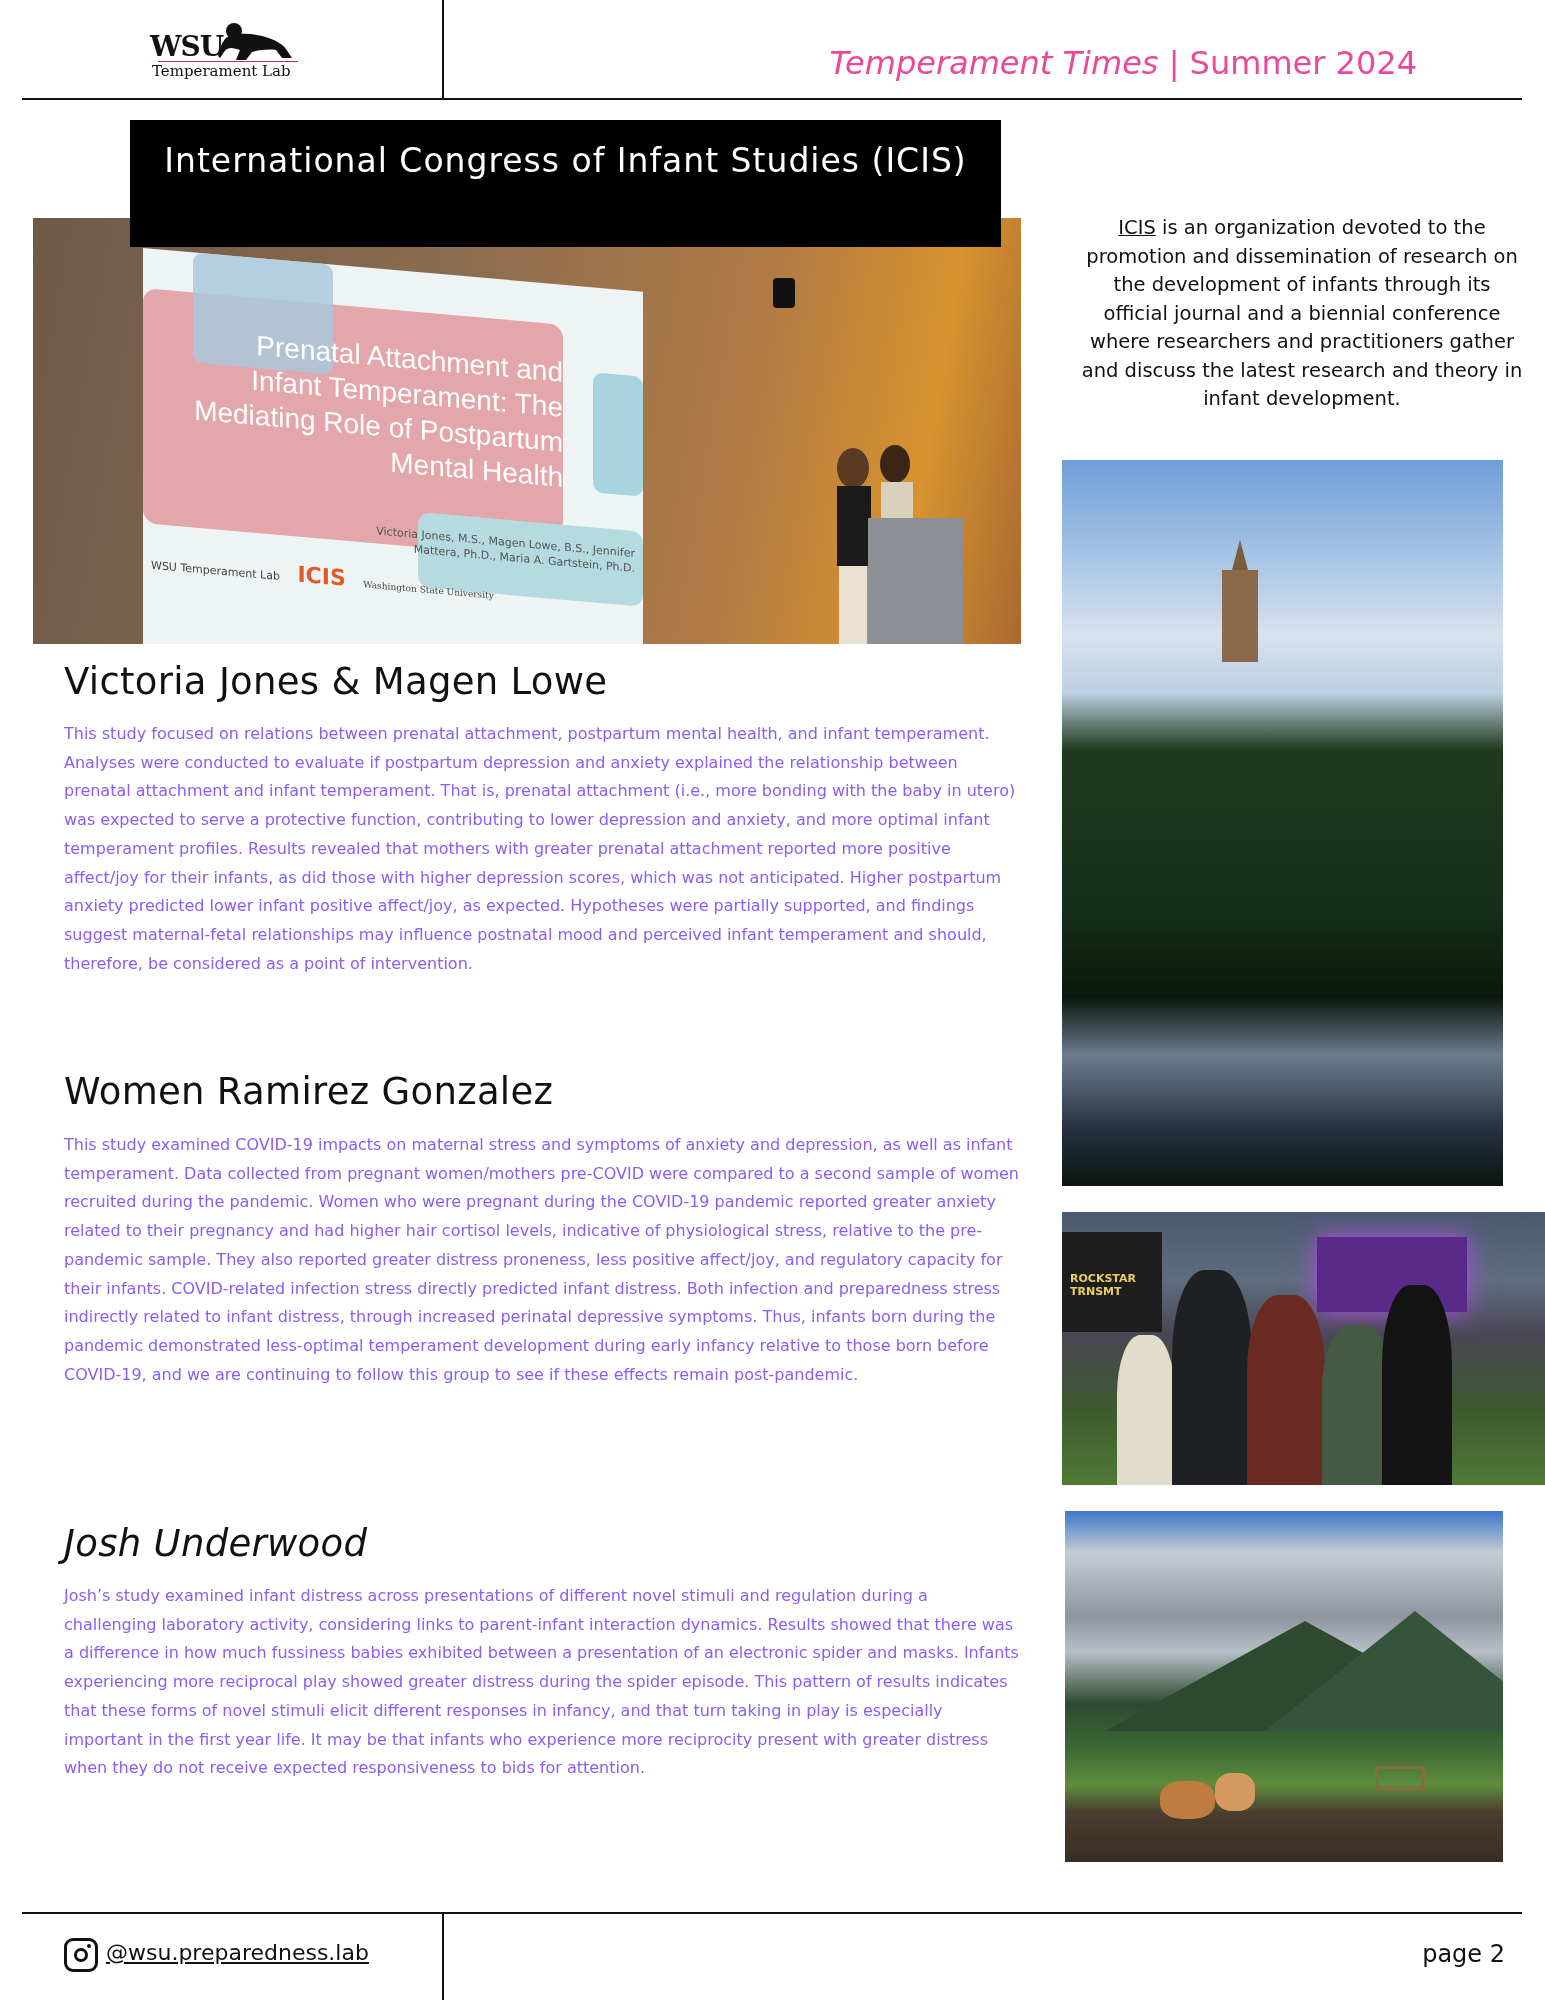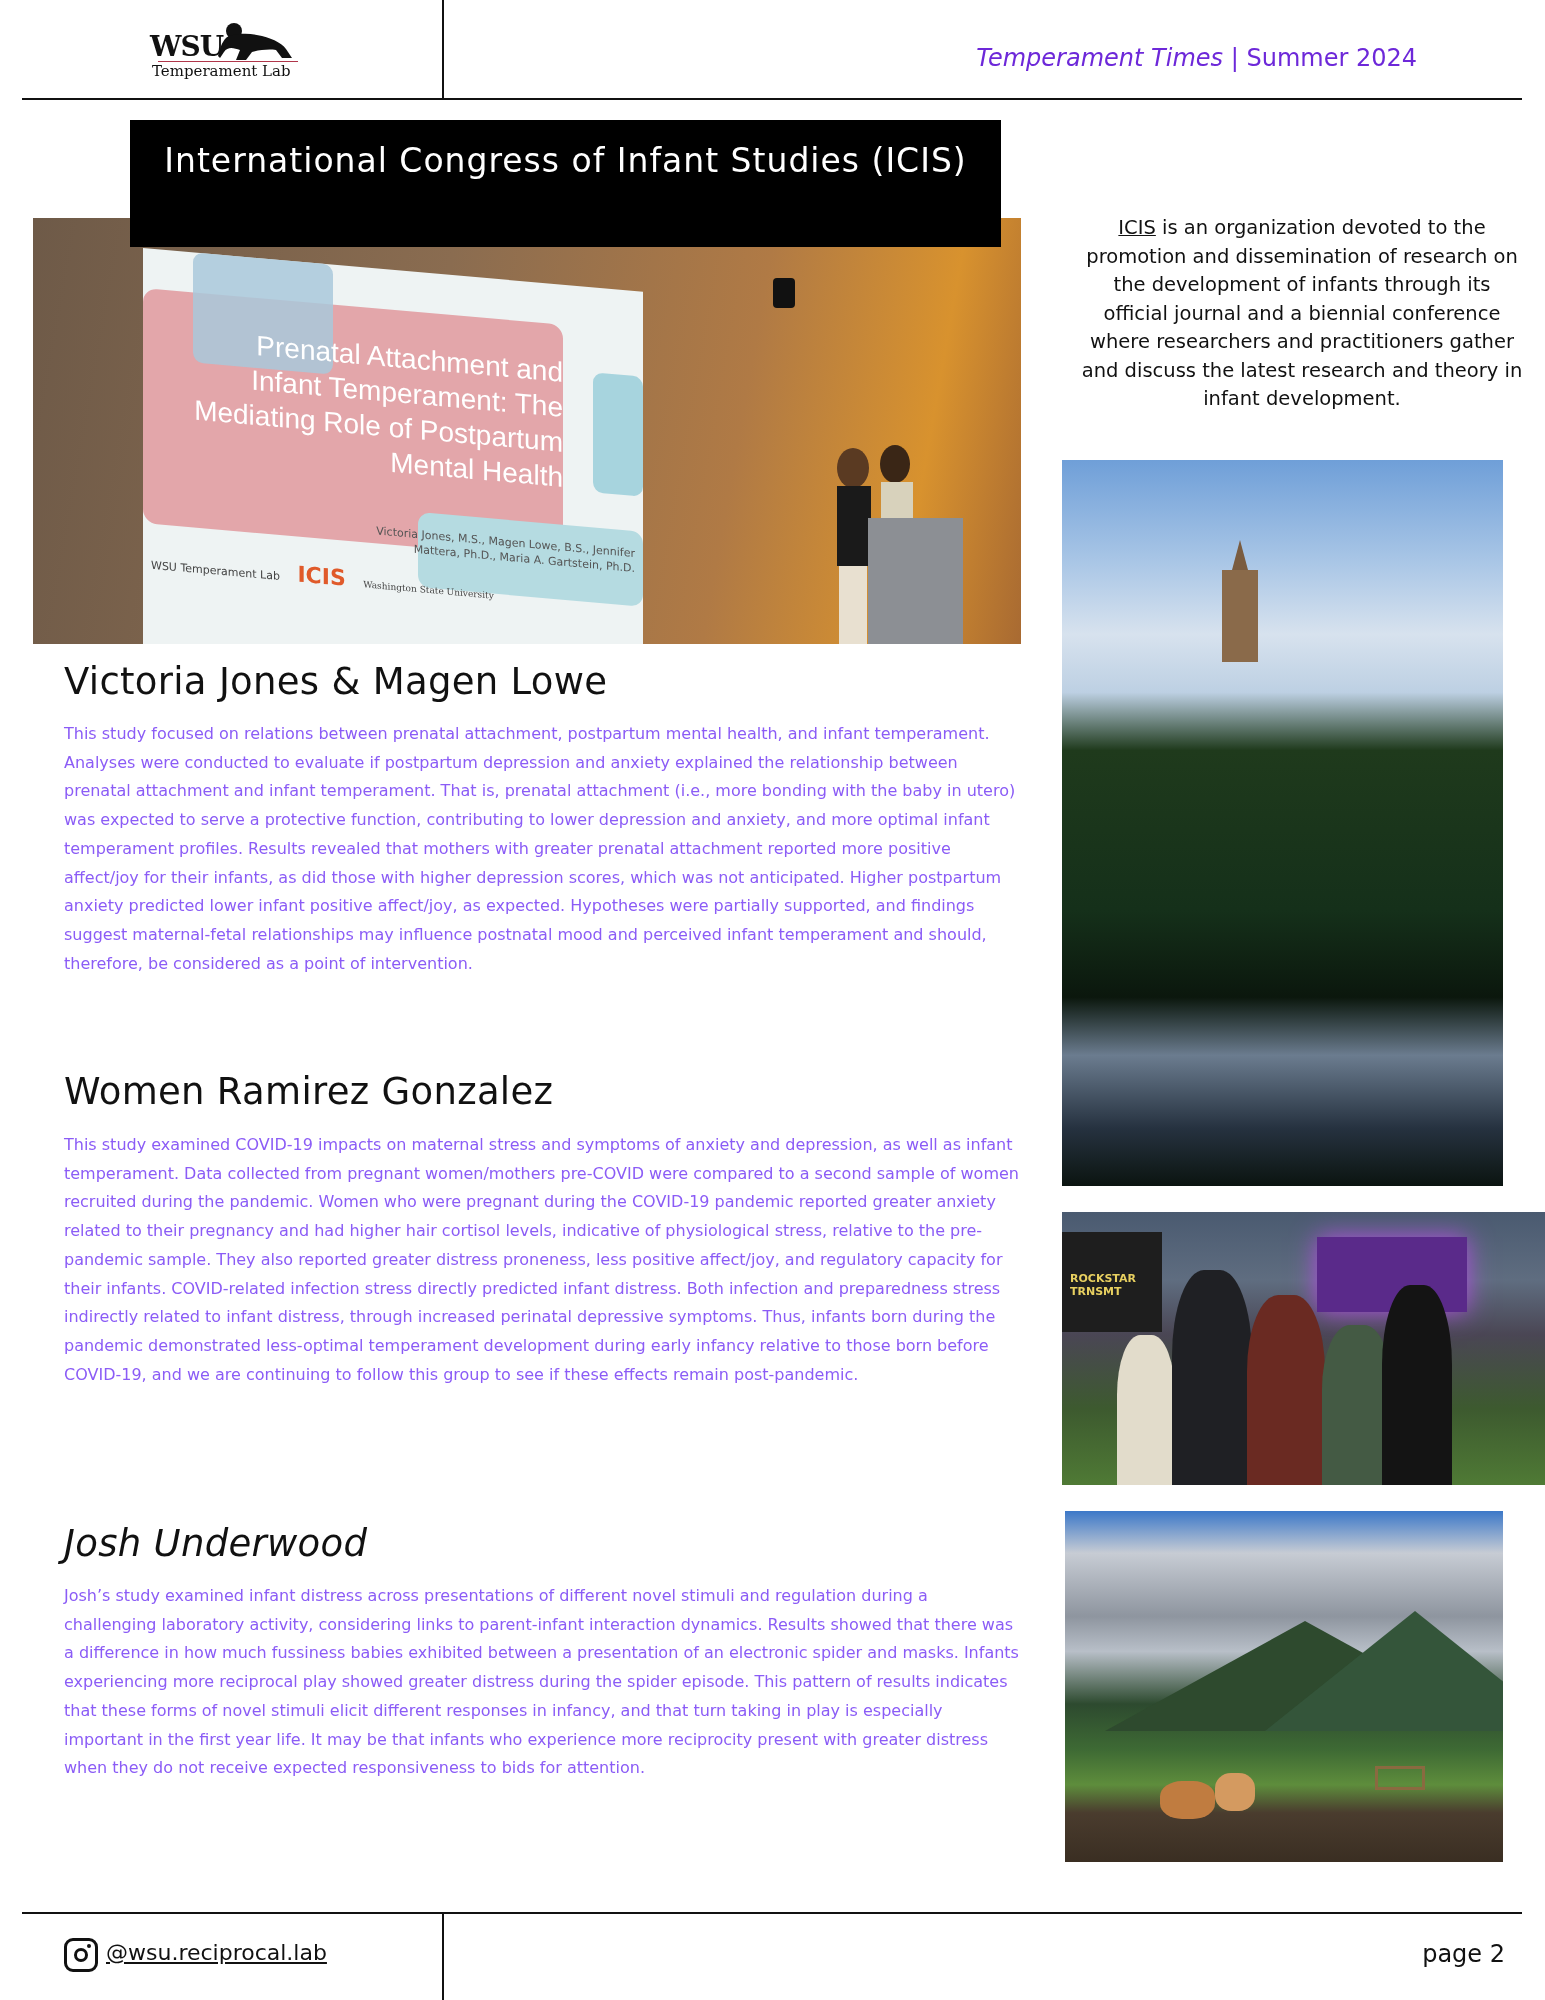--- a/index.html
+++ b/index.html
@@ -8,21 +8,21 @@
   .abs { position:absolute; }
 
   
   .hdr-line { left:22px; top:98px; width:1500px; height:2px; background:#111; }
   .hdr-vline { left:442px; top:0; width:2px; height:99px; background:#111; }
   .logo { left:150px; top:22px; width:160px; height:60px; }
   .logo-wsu { position:absolute; left:0; top:8px; font-family:"DejaVu Serif", serif; font-weight:bold; font-size:28px; letter-spacing:-1px; color:#111; }
   .logo-line { position:absolute; left:8px; top:39px; width:140px; height:1px; background:#b0364a; }
   .logo-sub { position:absolute; left:2px; top:40px; font-family:"DejaVu Serif", serif; font-size:15px; color:#111; }
   .logo-baby { position:absolute; left:68px; top:0; width:80px; height:40px; }
-  .masthead { right:128px; top:44px; font-size:24px; color:#6d28d9; white-space:nowrap; }
+  .masthead { right:128px; top:44px; font-size:32px; color:#ec4899; white-space:nowrap; }
   .masthead em { font-style:italic; }
 
   
   .title-box { left:130px; top:120px; width:871px; height:127px; background:#000; color:#fff;
                text-align:center; z-index:3; font-size:33px; line-height:45px; padding-top:18px; box-sizing:border-box; letter-spacing:1px; }
 
   
   .photo-pres { left:33px; top:218px; width:988px; height:426px; overflow:hidden;
                 background:linear-gradient(100deg,#6e5a48 0%,#8a6c50 40%,#b07a45 70%,#d8922e 88%,#a86a32 100%); }
   .slide { position:absolute; left:110px; top:30px; width:500px; height:400px;
@@ -159,14 +159,14 @@
 
 <div class="abs article-title" style="top:1070px;">Women Ramirez Gonzalez</div>
 <div class="abs article-body" style="top:1131px;">This study examined COVID-19 impacts on maternal stress and symptoms of anxiety and depression, as well as infant temperament. Data collected from pregnant women/mothers pre-COVID were compared to a second sample of women recruited during the pandemic. Women who were pregnant during the COVID-19 pandemic reported greater anxiety related to their pregnancy and had higher hair cortisol levels, indicative of physiological stress, relative to the pre-pandemic sample. They also reported greater distress proneness, less positive affect/joy, and regulatory capacity for their infants. COVID-related infection stress directly predicted infant distress. Both infection and preparedness stress indirectly related to infant distress, through increased perinatal depressive symptoms. Thus, infants born during the pandemic demonstrated less-optimal temperament development during early infancy relative to those born before COVID-19, and we are continuing to follow this group to see if these effects remain post-pandemic.</div>
 
 <div class="abs article-title" style="top:1522px;font-style:italic;">Josh Underwood</div>
 <div class="abs article-body" style="top:1582px;">Josh’s study examined infant distress across presentations of different novel stimuli and regulation during a challenging laboratory activity, considering links to parent-infant interaction dynamics. Results showed that there was a difference in how much fussiness babies exhibited between a presentation of an electronic spider and masks. Infants experiencing more reciprocal play showed greater distress during the spider episode. This pattern of results indicates that these forms of novel stimuli elicit different responses in infancy, and that turn taking in play is especially important in the first year life. It may be that infants who experience more reciprocity present with greater distress when they do not receive expected responsiveness to bids for attention.</div>
 
 <div class="abs ftr-line"></div>
 <div class="abs ftr-vline"></div>
 <div class="abs insta-icon"></div>
-<div class="abs insta-handle">@wsu.reciprocal.lab</div>
+<div class="abs insta-handle">@wsu.preparedness.lab</div>
 <div class="abs page-num">page 2</div>
 
 </body></html>

